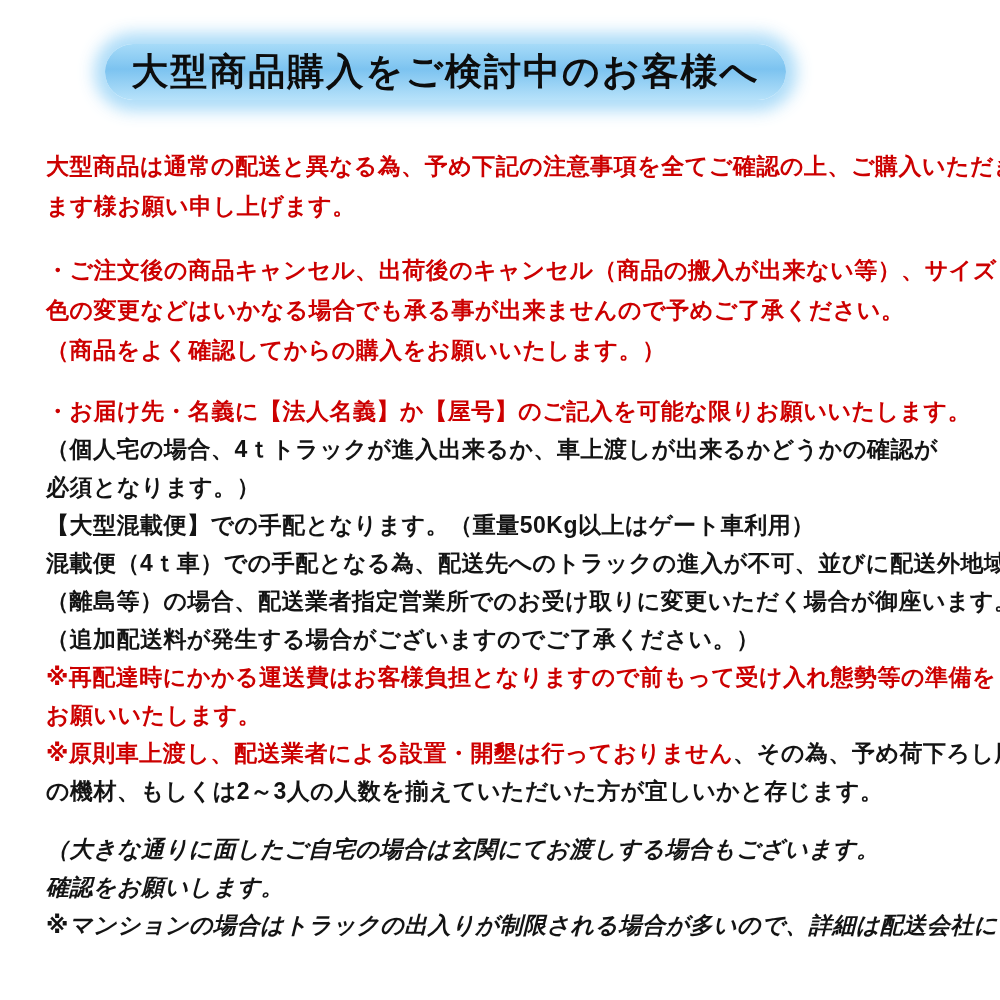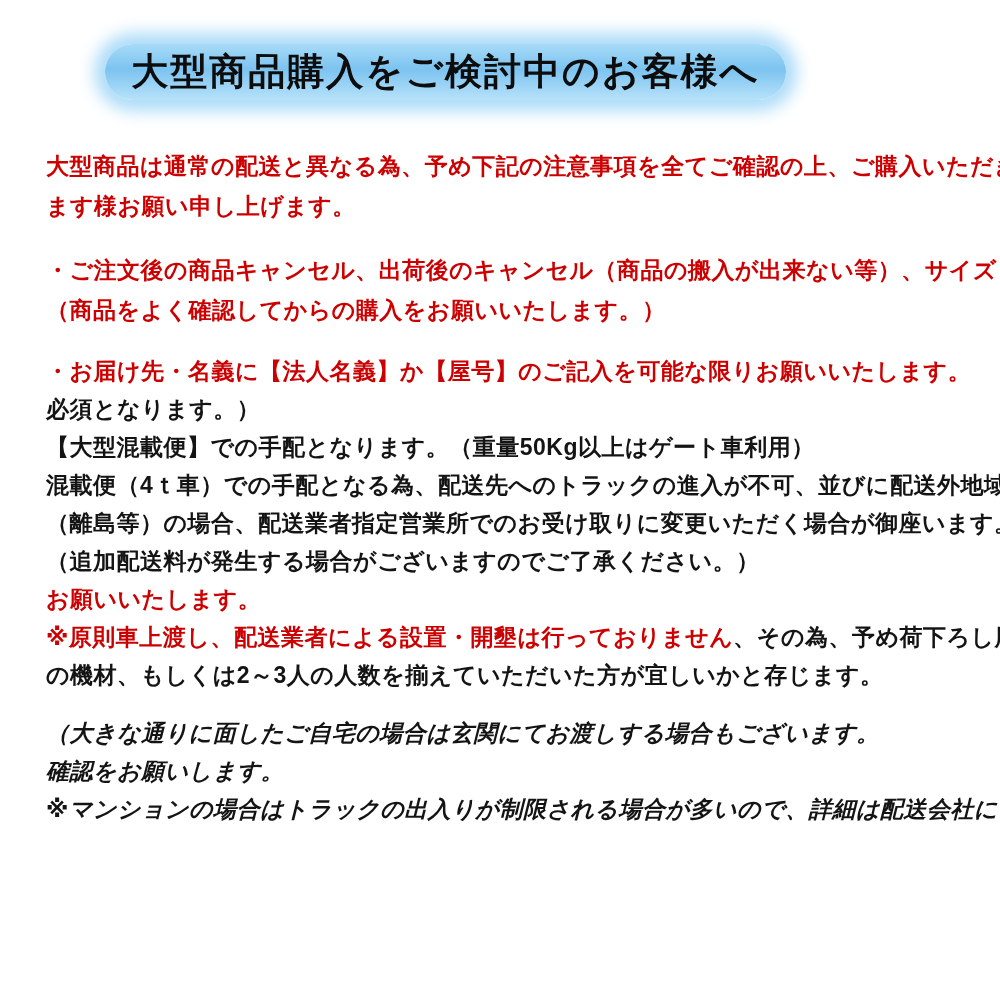--- a/index.html
+++ b/index.html
@@ -39,30 +39,33 @@
     <span class="title-band">大型商品購入をご検討中のお客様へ</span>
   </div>
 
   <div class="sec intro red">
     <div class="line">大型商品は通常の配送と異なる為、予め下記の注意事項を全てご確認の上、ご購入いただき</div>
     <div class="line">ます様お願い申し上げます。</div>
   </div>
 
   <div class="sec cancel red">
     <div class="line">・ご注文後の商品キャンセル、出荷後のキャンセル（商品の搬入が出来ない等）、サイズ・</div>
+    <div class="line">色の変更などはいかなる場合でも承る事が出来ませんので予めご了承ください。</div>
     <div class="line">（商品をよく確認してからの購入をお願いいたします。）</div>
   </div>
 
   <div class="sec delivery">
     <div class="line red">・お届け先・名義に【法人名義】か【屋号】のご記入を可能な限りお願いいたします。</div>
+    <div class="line black">（個人宅の場合、4ｔトラックが進入出来るか、車上渡しが出来るかどうかの確認が</div>
     <div class="line black">必須となります。）</div>
     <div class="line black">【大型混載便】での手配となります。（重量50Kg以上はゲート車利用）</div>
     <div class="line black">混載便（4ｔ車）での手配となる為、配送先へのトラックの進入が不可、並びに配送外地域</div>
     <div class="line black">（離島等）の場合、配送業者指定営業所でのお受け取りに変更いただく場合が御座います。</div>
     <div class="line black">（追加配送料が発生する場合がございますのでご了承ください。）</div>
+    <div class="line red">※再配達時にかかる運送費はお客様負担となりますので前もって受け入れ態勢等の準備を</div>
     <div class="line red">お願いいたします。</div>
     <div class="line">
       <span class="red">※原則車上渡し、配送業者による設置・開墾は行っておりません</span><span class="black">、その為、予め荷下ろし用</span>
     </div>
     <div class="line black">の機材、もしくは2～3人の人数を揃えていただいた方が宜しいかと存じます。</div>
   </div>
 
   <div class="sec access black">
     <div class="line">（大きな通りに面したご自宅の場合は玄関にてお渡しする場合もございます。</div>
     <div class="line">確認をお願いします。</div>

